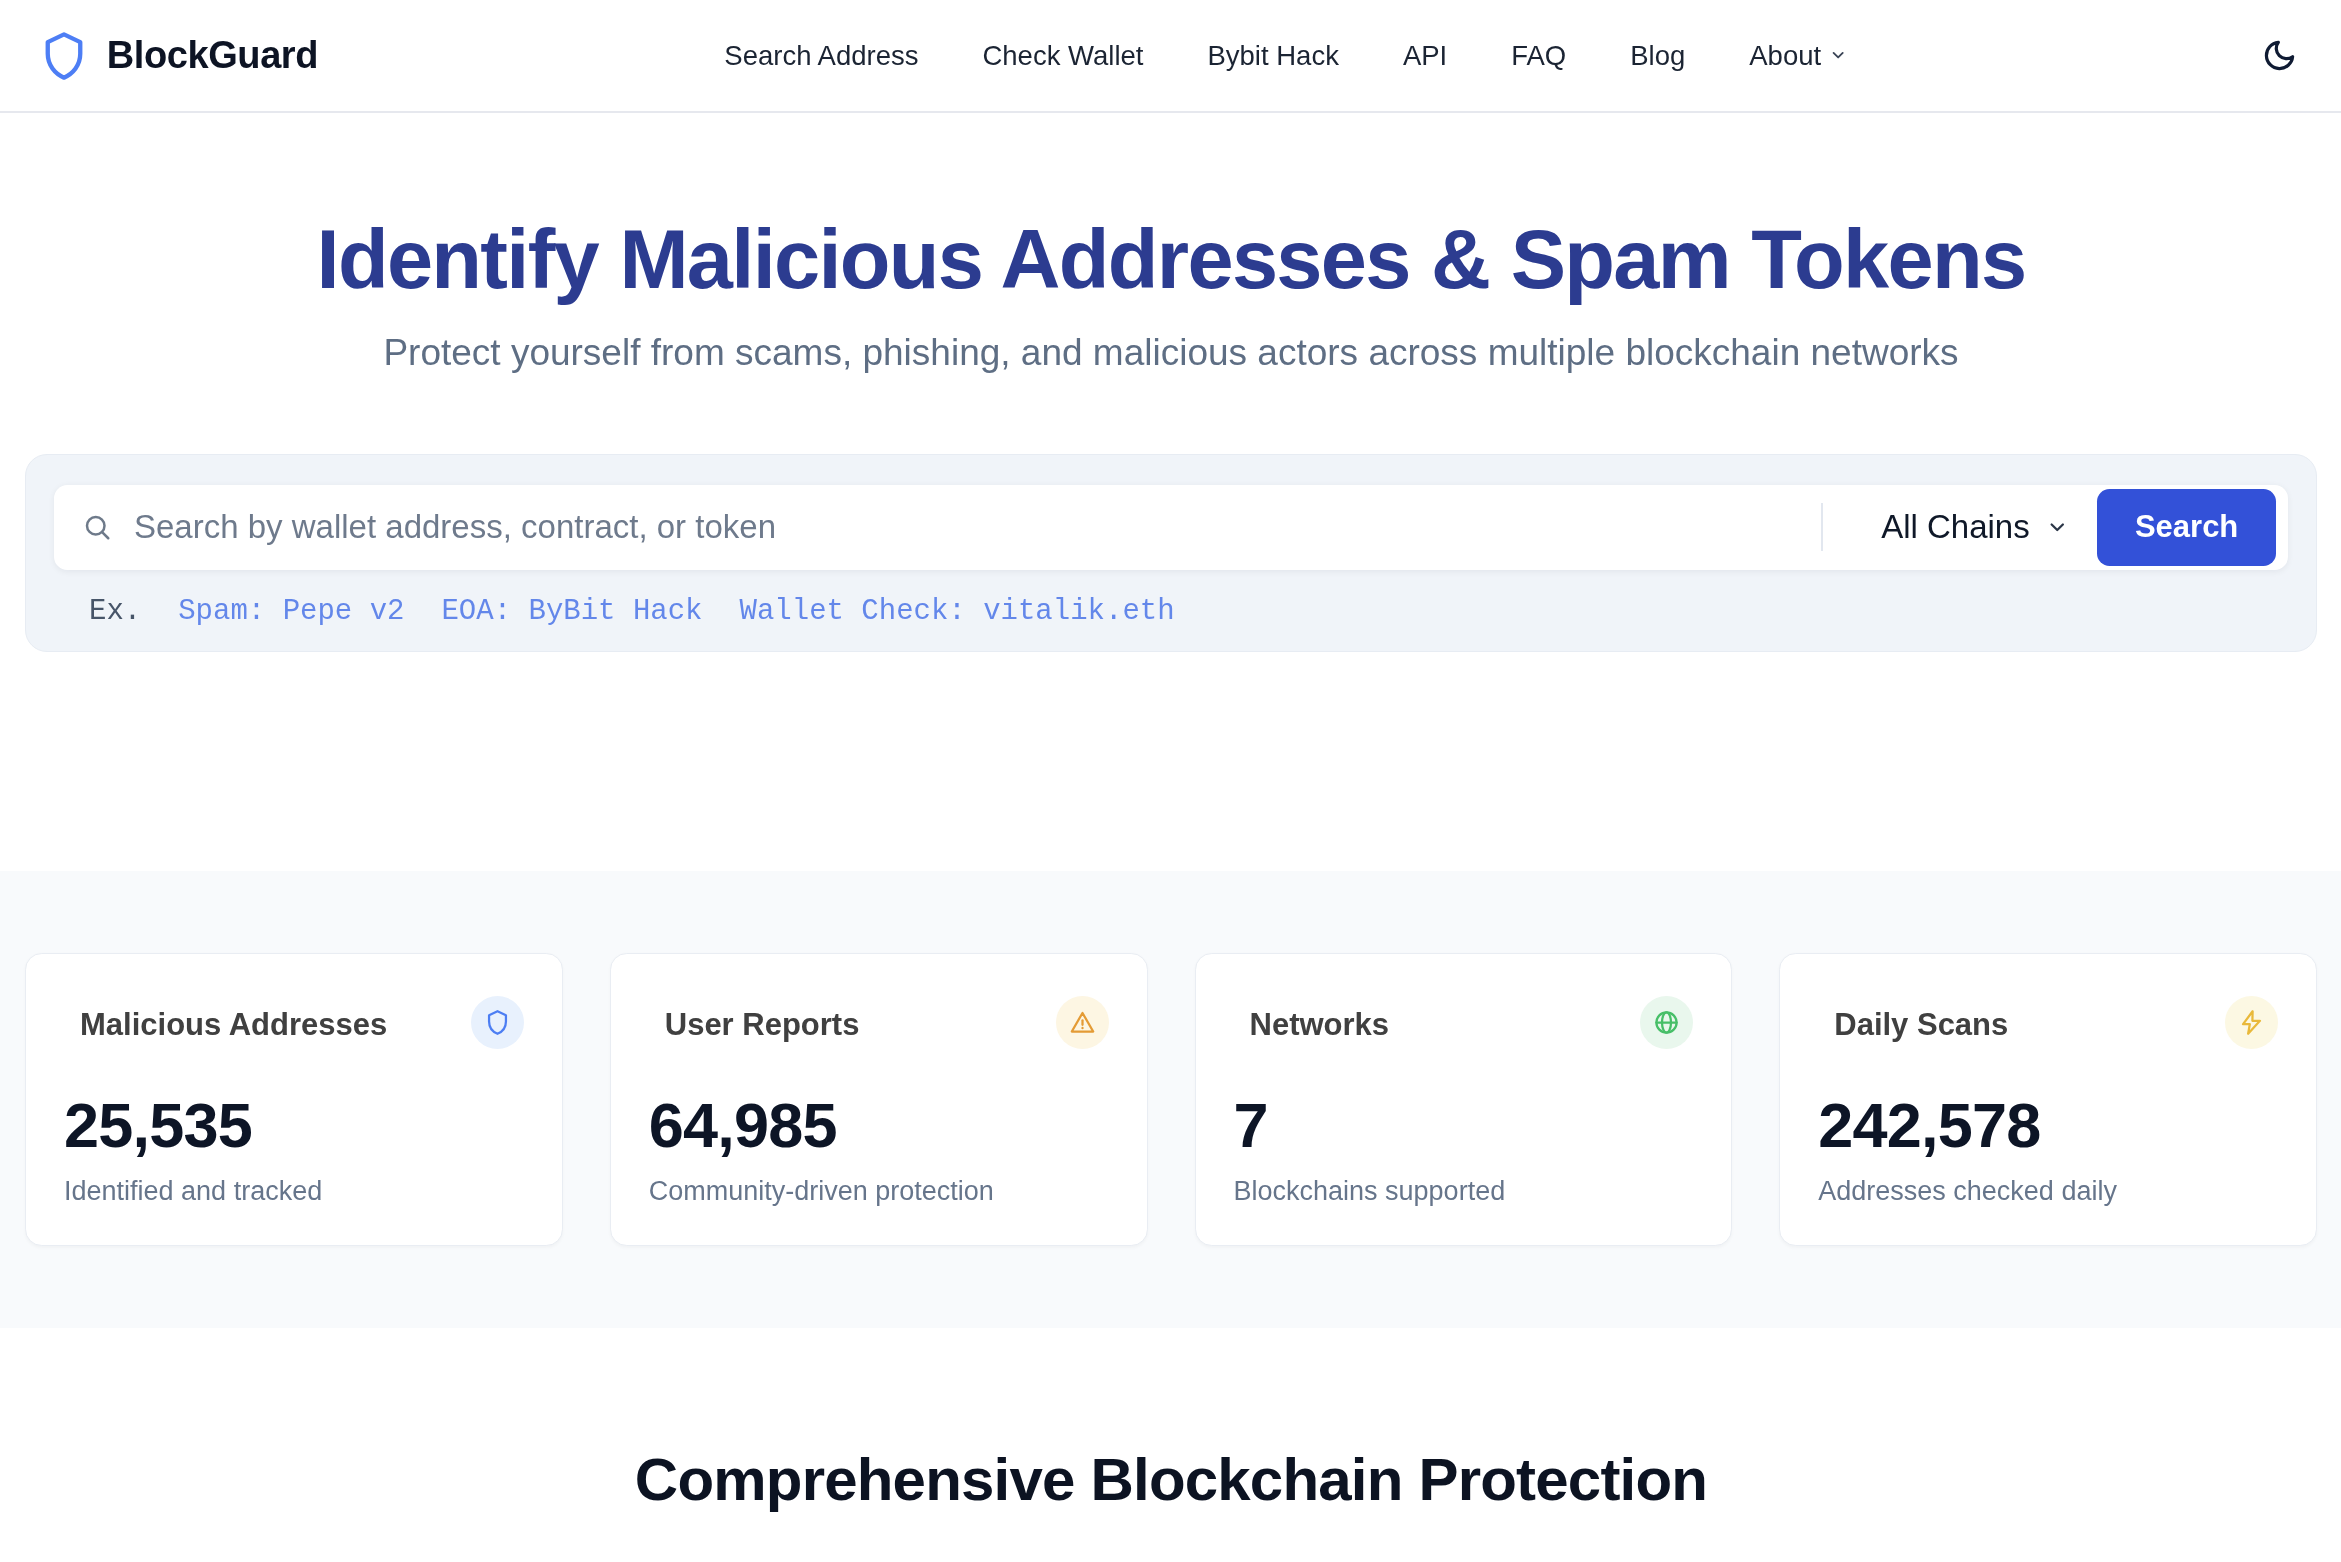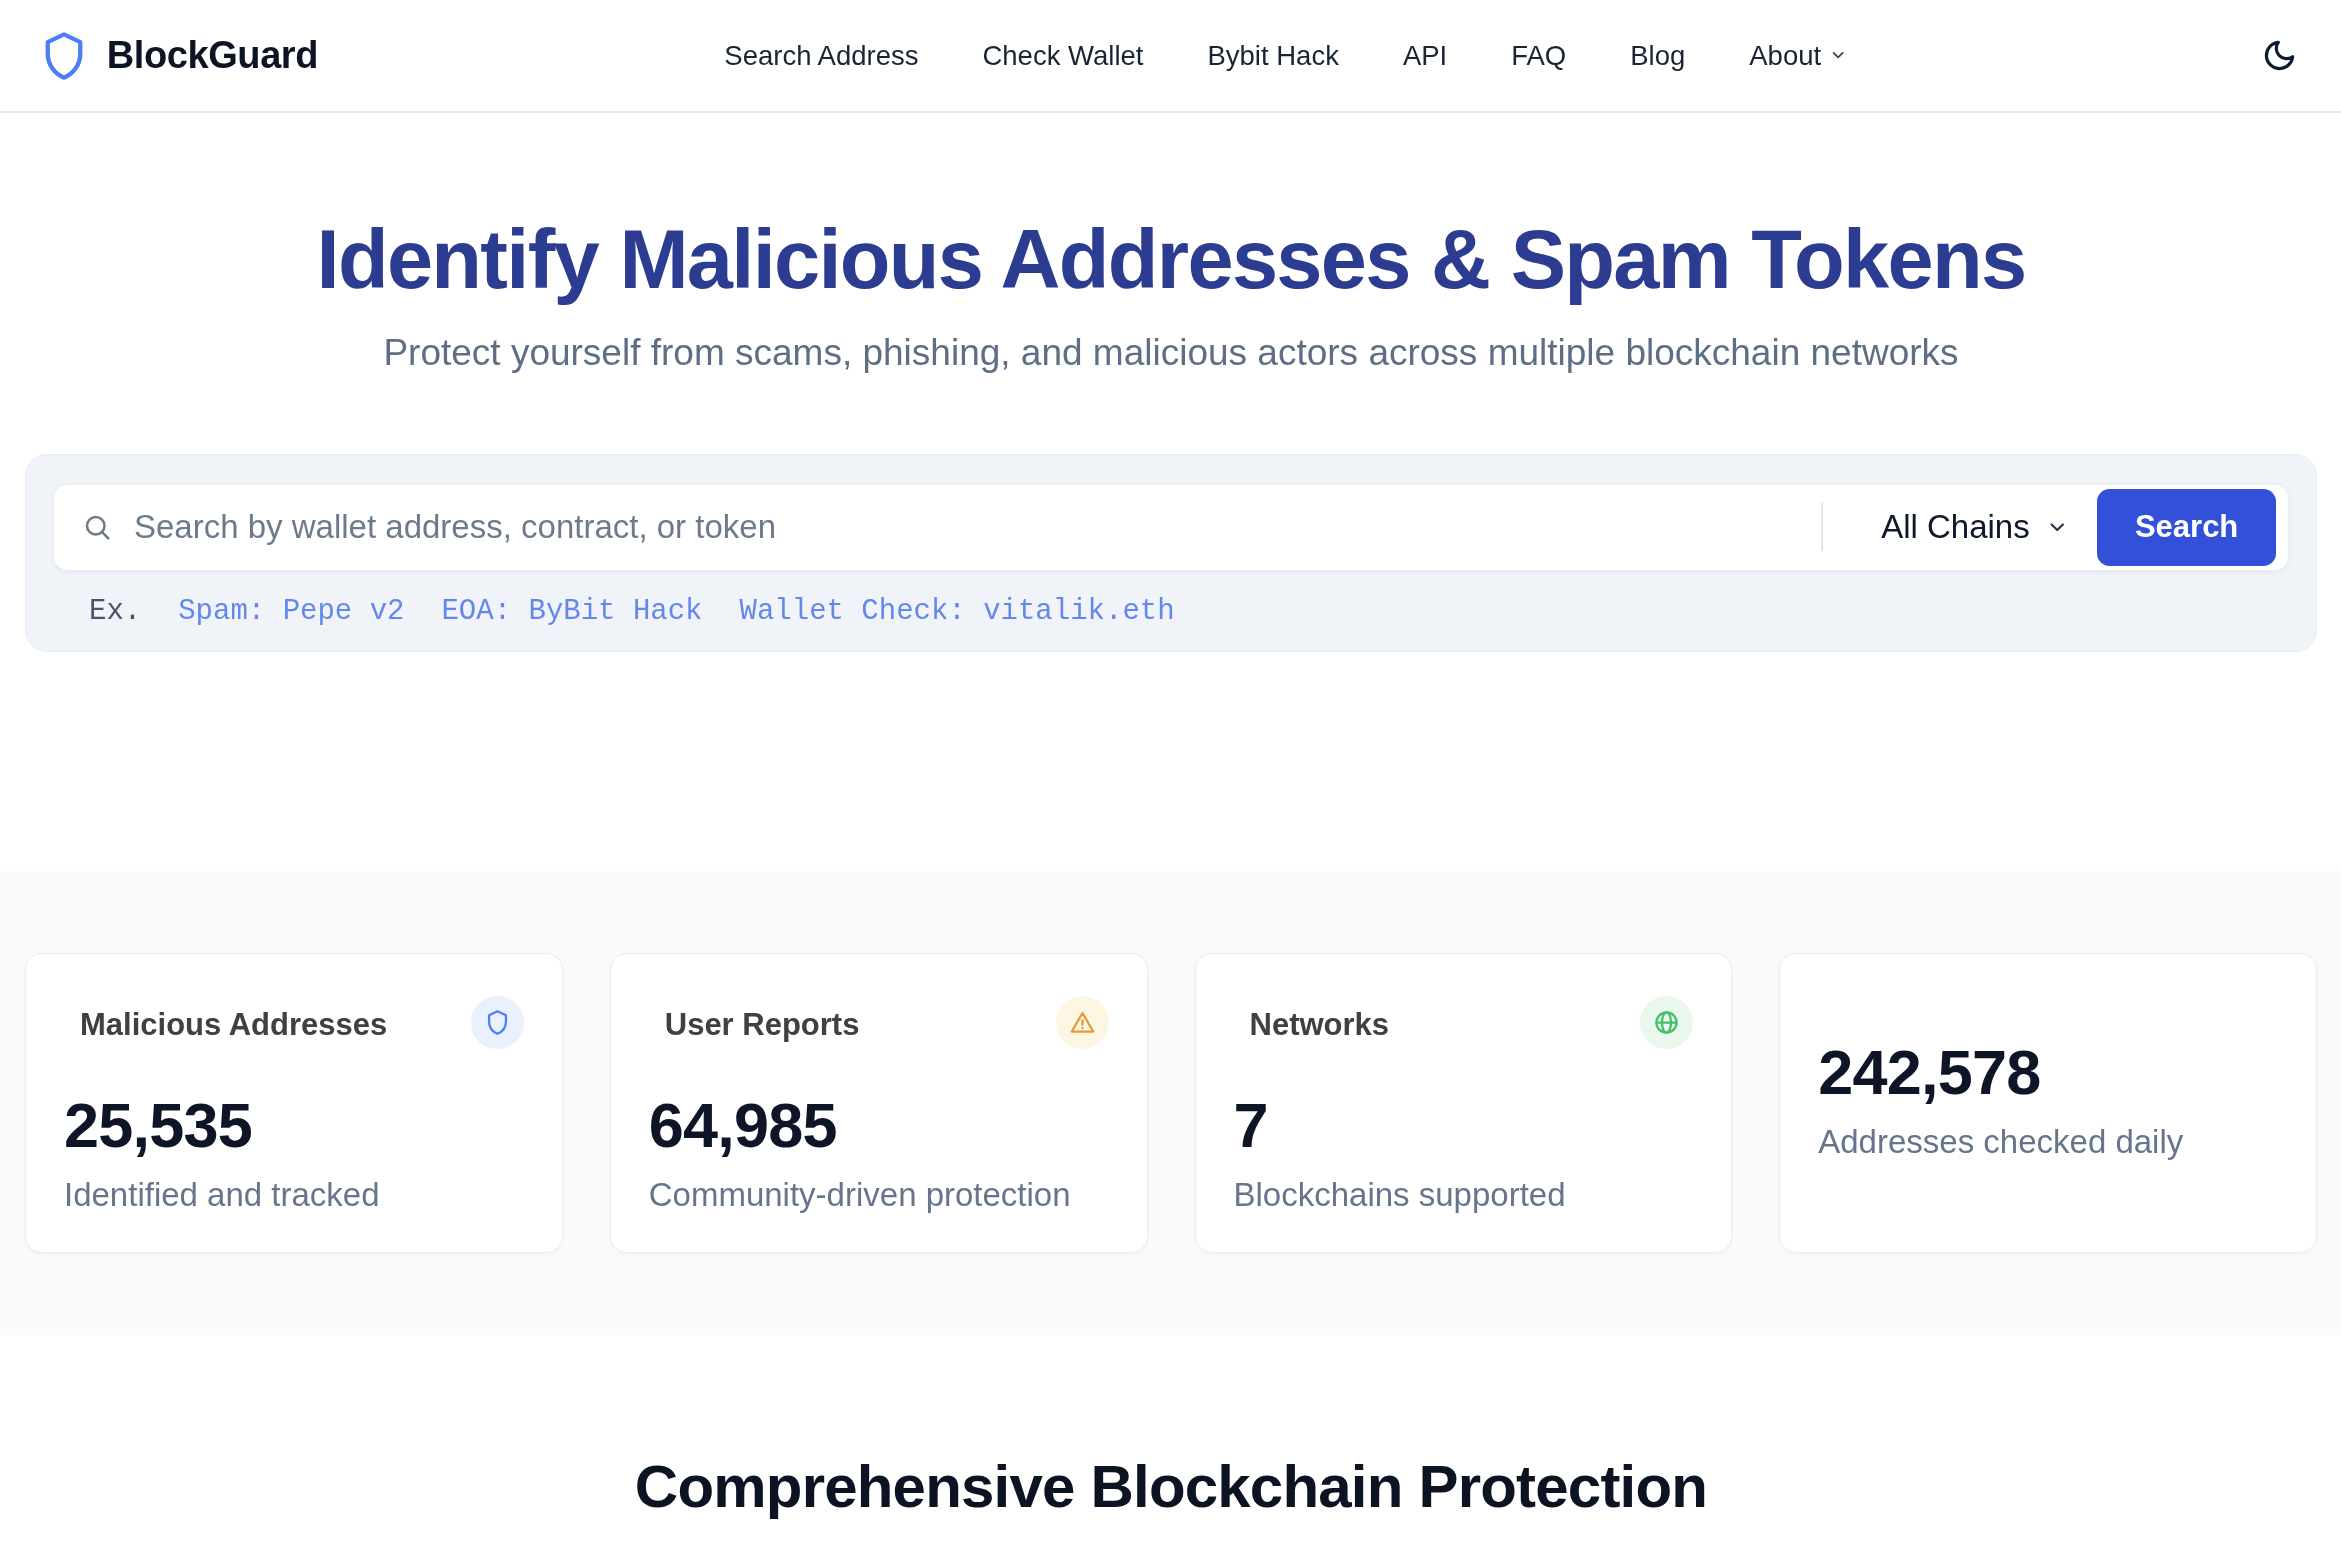--- a/index.html
+++ b/index.html
@@ -47,21 +47,21 @@
     padding:42px 38px 38px; box-shadow:0 1.7px 3.3px rgba(15,23,42,0.03); }
   .stat-head { display:flex; justify-content:space-between; align-items:flex-start; }
   .stat-label { font-size:31px; font-weight:700; color:#404040; padding-top:11.7px;margin-left:16px; }
   .icon-circle { width:53px; height:53px; border-radius:50%; display:flex;
     align-items:center; justify-content:center; }
   .ic-blue { background:#e8f1fd; }
   .ic-amber { background:#fdf6e3; }
   .ic-green { background:#e9f7ed; }
   .ic-yellow { background:#fcf8e3; }
   .stat-value { margin-top:40px; font-size:63px; font-weight:800; color:#0d1526; letter-spacing:-0.8px; }
-  .stat-caption { margin-top:15px; font-size:33px; color:#66758b; }
+  .stat-caption { margin-top:15px; font-size:27px; color:#66758b; }
 
   
   .section-heading { margin-top:117px; text-align:center; font-size:60px; font-weight:800;
     color:#0c1322; letter-spacing:-0.8px; }
 </style>
 </head>
 <body>
 
 <header class="header">
   <div class="brand">
@@ -183,20 +183,28 @@
             <ellipse cx="12" cy="12" rx="4" ry="9"></ellipse>
             <line x1="3" y1="12" x2="21" y2="12"></line>
         </svg>
       </span>
     </div>
     <div class="stat-value">7</div>
     <div class="stat-caption">Blockchains supported</div>
   </div>
 
   <div class="stat-card">
+    <div class="stat-head">
+      <span class="stat-label">Daily Scans</span>
+      <span class="icon-circle ic-yellow">
+        <svg width="27" height="27" viewBox="0 0 24 24" fill="none" stroke="#e9b93a" stroke-width="2" stroke-linejoin="round" stroke-linecap="round">
+          <polygon points="13 2 4.5 13.5 10.5 13.5 9 22 19.5 10.5 12.8 10.5"></polygon>
+        </svg>
+      </span>
+    </div>
     <div class="stat-value">242,578</div>
     <div class="stat-caption">Addresses checked daily</div>
   </div>
 
 </section>
 
 <h2 class="section-heading">Comprehensive Blockchain Protection</h2>
 
 
 </body></html>

